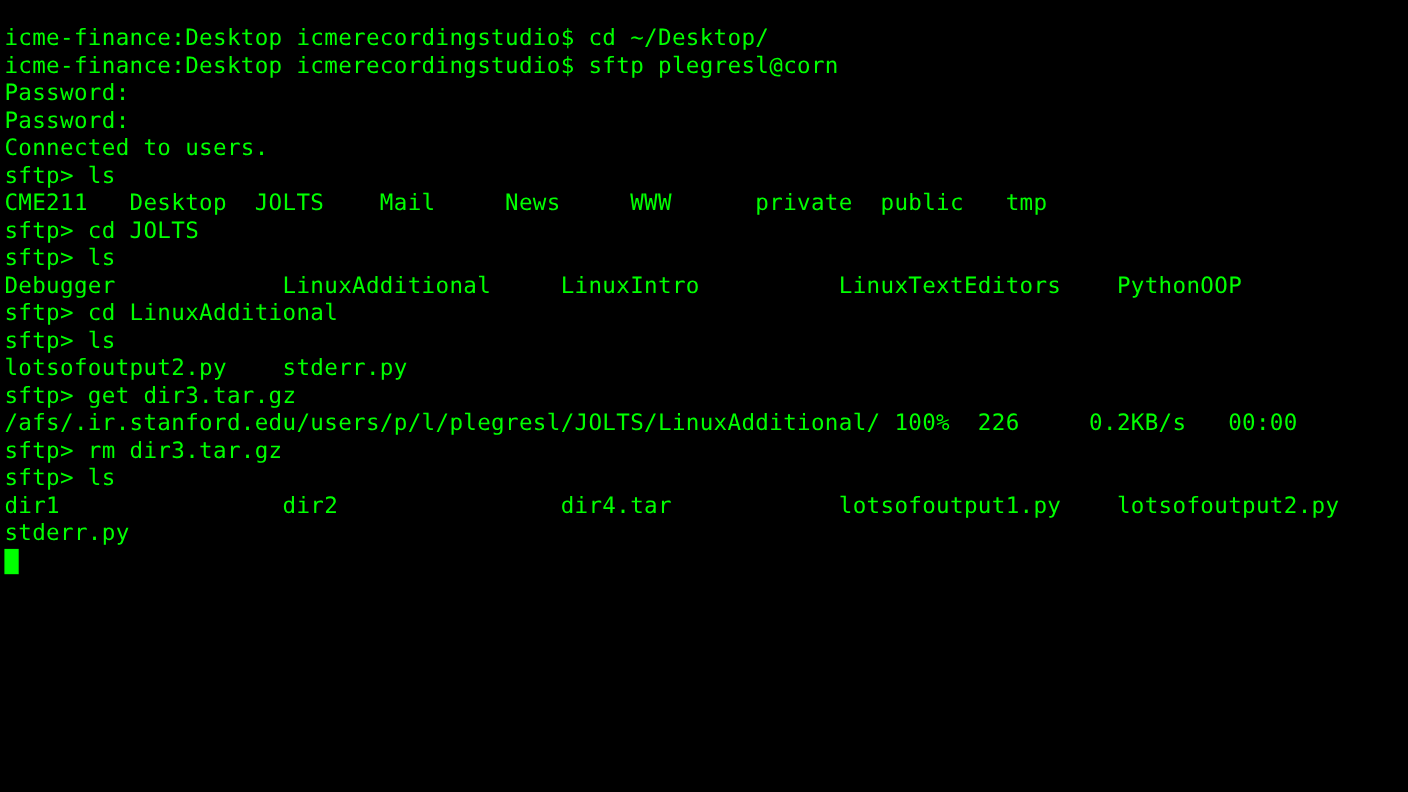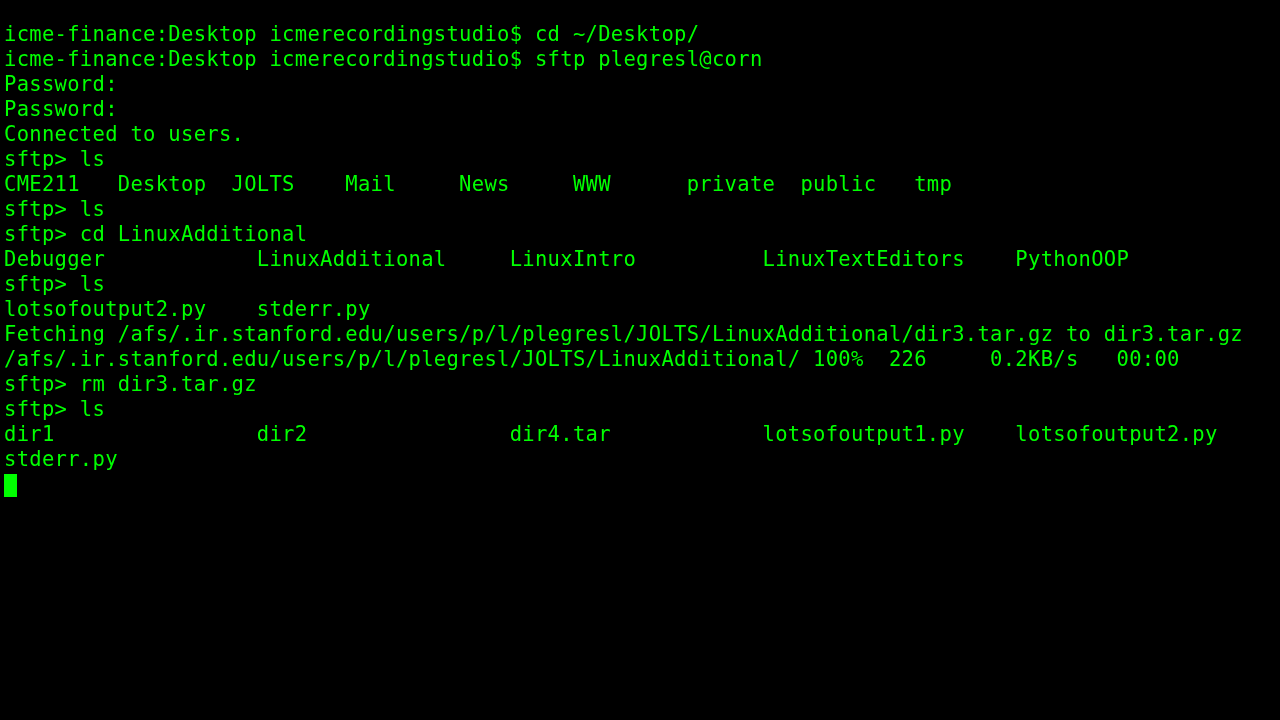--- a/index.html
+++ b/index.html
@@ -39,25 +39,26 @@
 <body>
 
 <div class="terminal">
   <span class="line">icme-finance:Desktop icmerecordingstudio$ cd ~/Desktop/</span>
   <span class="line">icme-finance:Desktop icmerecordingstudio$ sftp plegresl@corn</span>
   <span class="line">Password:</span>
   <span class="line">Password:</span>
   <span class="line">Connected to users.</span>
   <span class="line">sftp&gt; ls</span>
   <span class="line">CME211   Desktop  JOLTS    Mail     News     WWW      private  public   tmp</span>
+  <span class="line">sftp&gt; cd JOLTS</span>
   <span class="line">sftp&gt; ls</span>
+  <span class="line">Debugger            LinuxAdditional     LinuxIntro          LinuxTextEditors    PythonOOP</span>
   <span class="line">sftp&gt; cd LinuxAdditional</span>
-  <span class="line">Debugger            LinuxAdditional     LinuxIntro          LinuxTextEditors    PythonOOP</span>
   <span class="line">sftp&gt; ls</span>
   <span class="line">lotsofoutput2.py    stderr.py</span>
-  <span class="line">Fetching /afs/.ir.stanford.edu/users/p/l/plegresl/JOLTS/LinuxAdditional/dir3.tar.gz to dir3.tar.gz</span>
+  <span class="line">sftp&gt; get dir3.tar.gz</span>
   <span class="line">/afs/.ir.stanford.edu/users/p/l/plegresl/JOLTS/LinuxAdditional/ 100%  226     0.2KB/s   00:00</span>
   <span class="line">sftp&gt; rm dir3.tar.gz</span>
   <span class="line">sftp&gt; ls</span>
   <span class="line">dir1                dir2                dir4.tar            lotsofoutput1.py    lotsofoutput2.py</span>
   <span class="line">stderr.py</span>
   <span class="line"><span class="cursor"></span></span>
 </div>
 
 </body></html>

